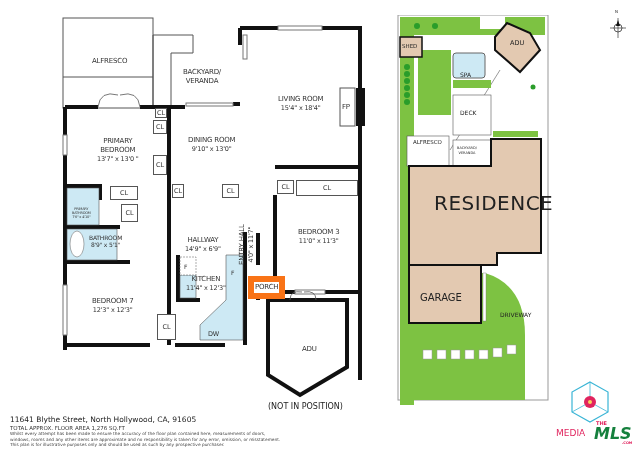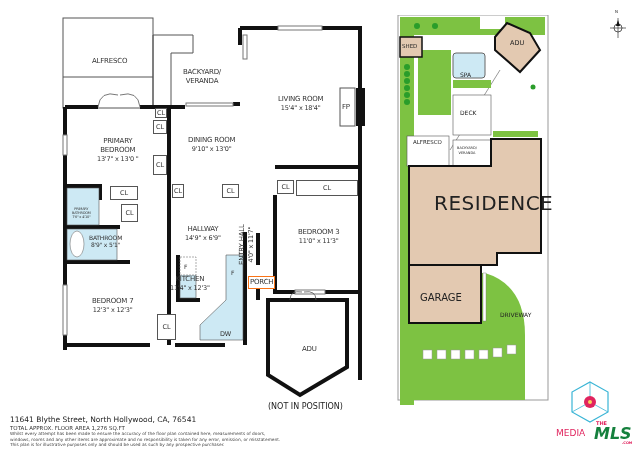--- a/index.html
+++ b/index.html
@@ -84,41 +84,41 @@
 </svg>
 
 <div class="lbl" style="left:92px;top:57px"><span>ALFRESCO</span></div>
 <div class="lbl" style="left:183px;top:68px"><span>BACKYARD/</span><br><span>VERANDA</span></div>
 <div class="lbl" style="left:278px;top:95px"><span>LIVING ROOM</span><span class="dim">15'4" x 18'4"</span></div>
 <div class="lbl" style="left:342px;top:103px"><span>FP</span></div>
 <div class="lbl" style="left:97px;top:137px"><span>PRIMARY</span><br><span>BEDROOM</span><span class="dim">13'7" x 13'0 "</span></div>
 <div class="lbl" style="left:188px;top:136px"><span>DINING ROOM</span><span class="dim">9'10" x 13'0"</span></div>
 <div class="lbl" style="left:72px;top:207px;font-size:3.5px;line-height:4px"><span>PRIMARY</span><br><span>BATHROOM</span><br><span>7'6" x 4'10"</span></div>
 <div class="lbl" style="left:89px;top:234px;font-size:6px;line-height:7px"><span>BATHROOM</span><br><span>8'9" x 5'1"</span></div>
-<div class="lbl" style="left:185px;top:225px"><span>HALLWAY</span><span class="dim">14'9" x 6'9"</span></div>
+<div class="lbl" style="left:185px;top:236px"><span>HALLWAY</span><span class="dim">14'9" x 6'9"</span></div>
 <div class="lbl" style="left:238px;top:210px;transform:rotate(-90deg);transform-origin:left top;top:265px"><span>ENTRY HALL</span><span class="dim">4'0" x 11'7"</span></div>
 <div class="lbl" style="left:298px;top:228px"><span>BEDROOM 3</span><span class="dim">11'0" x 11'3"</span></div>
-<div class="lbl" style="left:170px;top:275px"><span>KITCHEN</span><span class="dim">11'4" x 12'3"</span></div>
-<div class="lbl" style="left:248px;top:276px;background:#fff;border:1px solid #f97316;padding:1px"><span>PORCH</span></div>
+<div class="lbl" style="left:186px;top:275px"><span>KITCHEN</span><span class="dim">11'4" x 12'3"</span></div>
+<div class="lbl" style="left:248px;top:276px;background:#fff;border:6px solid #f97316;padding:1px"><span>PORCH</span></div>
 <div class="lbl" style="left:92px;top:297px"><span>BEDROOM 7</span><span class="dim">12'3" x 12'3"</span></div>
 <div class="lbl" style="left:302px;top:345px"><span>ADU</span></div>
 
 <div class="cl" style="left:155px;top:108px;width:12px;height:10px">CL</div>
 <div class="cl" style="left:153px;top:120px;width:14px;height:14px">CL</div>
 <div class="cl" style="left:153px;top:155px;width:14px;height:20px">CL</div>
 <div class="cl" style="left:110px;top:186px;width:28px;height:14px">CL</div>
 <div class="cl" style="left:121px;top:204px;width:17px;height:18px">CL</div>
 <div class="cl" style="left:172px;top:184px;width:12px;height:14px">CL</div>
 <div class="cl" style="left:222px;top:184px;width:17px;height:14px">CL</div>
 <div class="cl" style="left:277px;top:180px;width:17px;height:14px">CL</div>
 <div class="cl" style="left:296px;top:180px;width:62px;height:16px">CL</div>
 <div class="cl" style="left:157px;top:314px;width:19px;height:26px">CL</div>
 <div class="lbl" style="left:184px;top:262px;font-size:6px">F</div>
 <div class="lbl" style="left:231px;top:268px;font-size:6px">F</div>
-<div class="lbl" style="left:220px;top:330px;font-size:6.5px">DW</div>
+<div class="lbl" style="left:208px;top:330px;font-size:6.5px">DW</div>
 
 <div class="notpos">(NOT IN POSITION)</div>
 
 <svg class="abs" style="left:395px;top:15px" width="160" height="390" viewBox="0 0 160 390">
   <rect x="3" y="0" width="150" height="385" fill="#fff" stroke="#999" stroke-width="1"></rect>
   <rect x="5" y="2" width="145" height="18" fill="#7dc242"></rect>
   <rect x="85" y="2" width="25" height="12" fill="#fff"></rect>
   <rect x="5" y="20" width="14" height="370" fill="#7dc242"></rect>
   <rect x="23" y="35" width="33" height="65" fill="#7dc242"></rect>
   <path d="M5,258 L90,258 Q130,270 130,320 L130,385 L5,385 Z" fill="#7dc242"></path>
@@ -176,21 +176,21 @@
 <div class="site-lbl" style="left:500px;top:311px;font-size:6px">DRIVEWAY</div>
 
 <svg class="abs" style="left:608px;top:8px" width="20" height="30">
   <line x1="2" y1="20" x2="18" y2="20" stroke="#333" stroke-width="0.7"></line>
   <line x1="10" y1="10" x2="10" y2="30" stroke="#333" stroke-width="0.7"></line>
   <circle cx="10" cy="20" r="4" fill="none" stroke="#333" stroke-width="0.8"></circle>
   <polygon points="10,12 8,18 12,18" fill="#111"></polygon>
 </svg>
 <div class="site-lbl" style="left:615px;top:9px;font-size:4px">N</div>
 
-<div class="footer-addr">11641 Blythe Street, North Hollywood, CA, 76541</div>
+<div class="footer-addr">11641 Blythe Street, North Hollywood, CA, 91605</div>
 <div class="footer-area">TOTAL APPROX. FLOOR AREA 1,276 SQ.FT</div>
 <div class="footer-disc">
   <div>Whilst every attempt has been made to ensure the accuracy of the floor plan contained here, measurements of doors,</div>
   <div>windows, rooms and any other items are approximate and no responsibility is taken for any error, omission, or misstatement.</div>
   <div>This plan is for illustrative purposes only and should be used as such by any prospective purchaser.</div>
 </div>
 
 <svg class="abs" style="left:568px;top:380px" width="44" height="44">
   <polygon points="22,2 40,12 40,32 22,42 4,32 4,12" fill="none" stroke="#3ab5d6" stroke-width="1.2"></polygon>
   <line x1="22" y1="2" x2="22" y2="22" stroke="#3ab5d6" stroke-width="0.8"></line>

